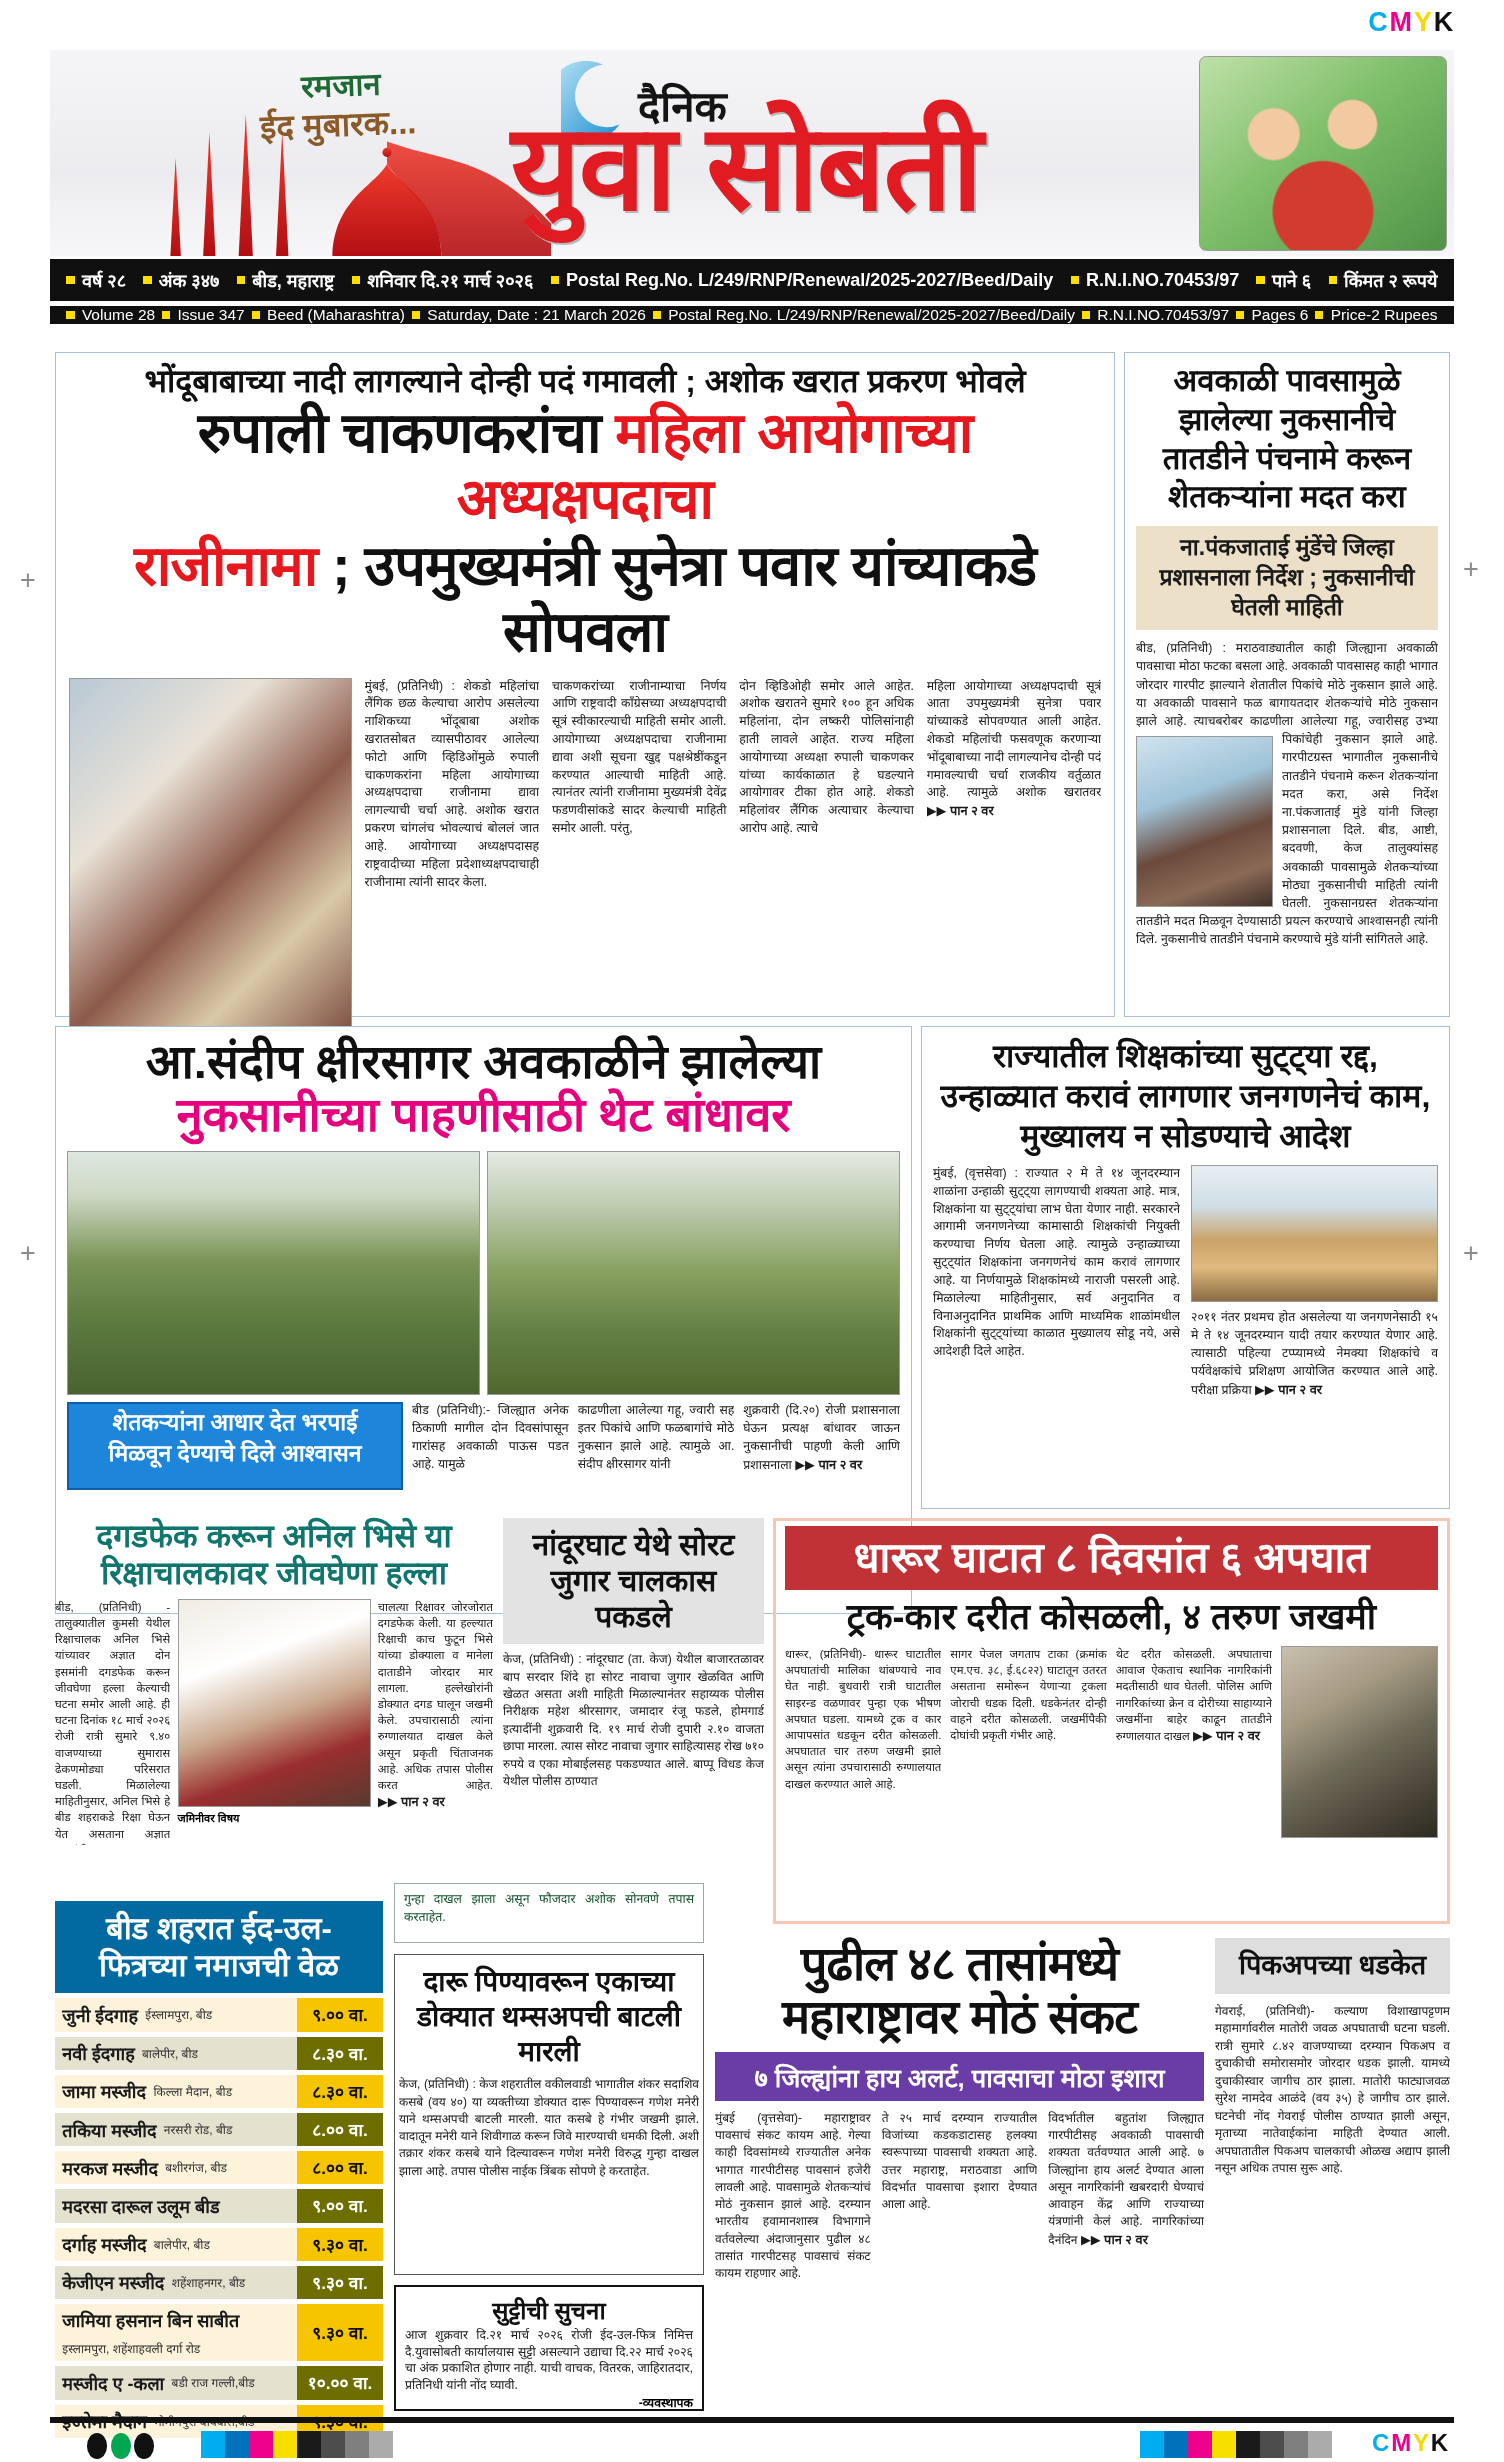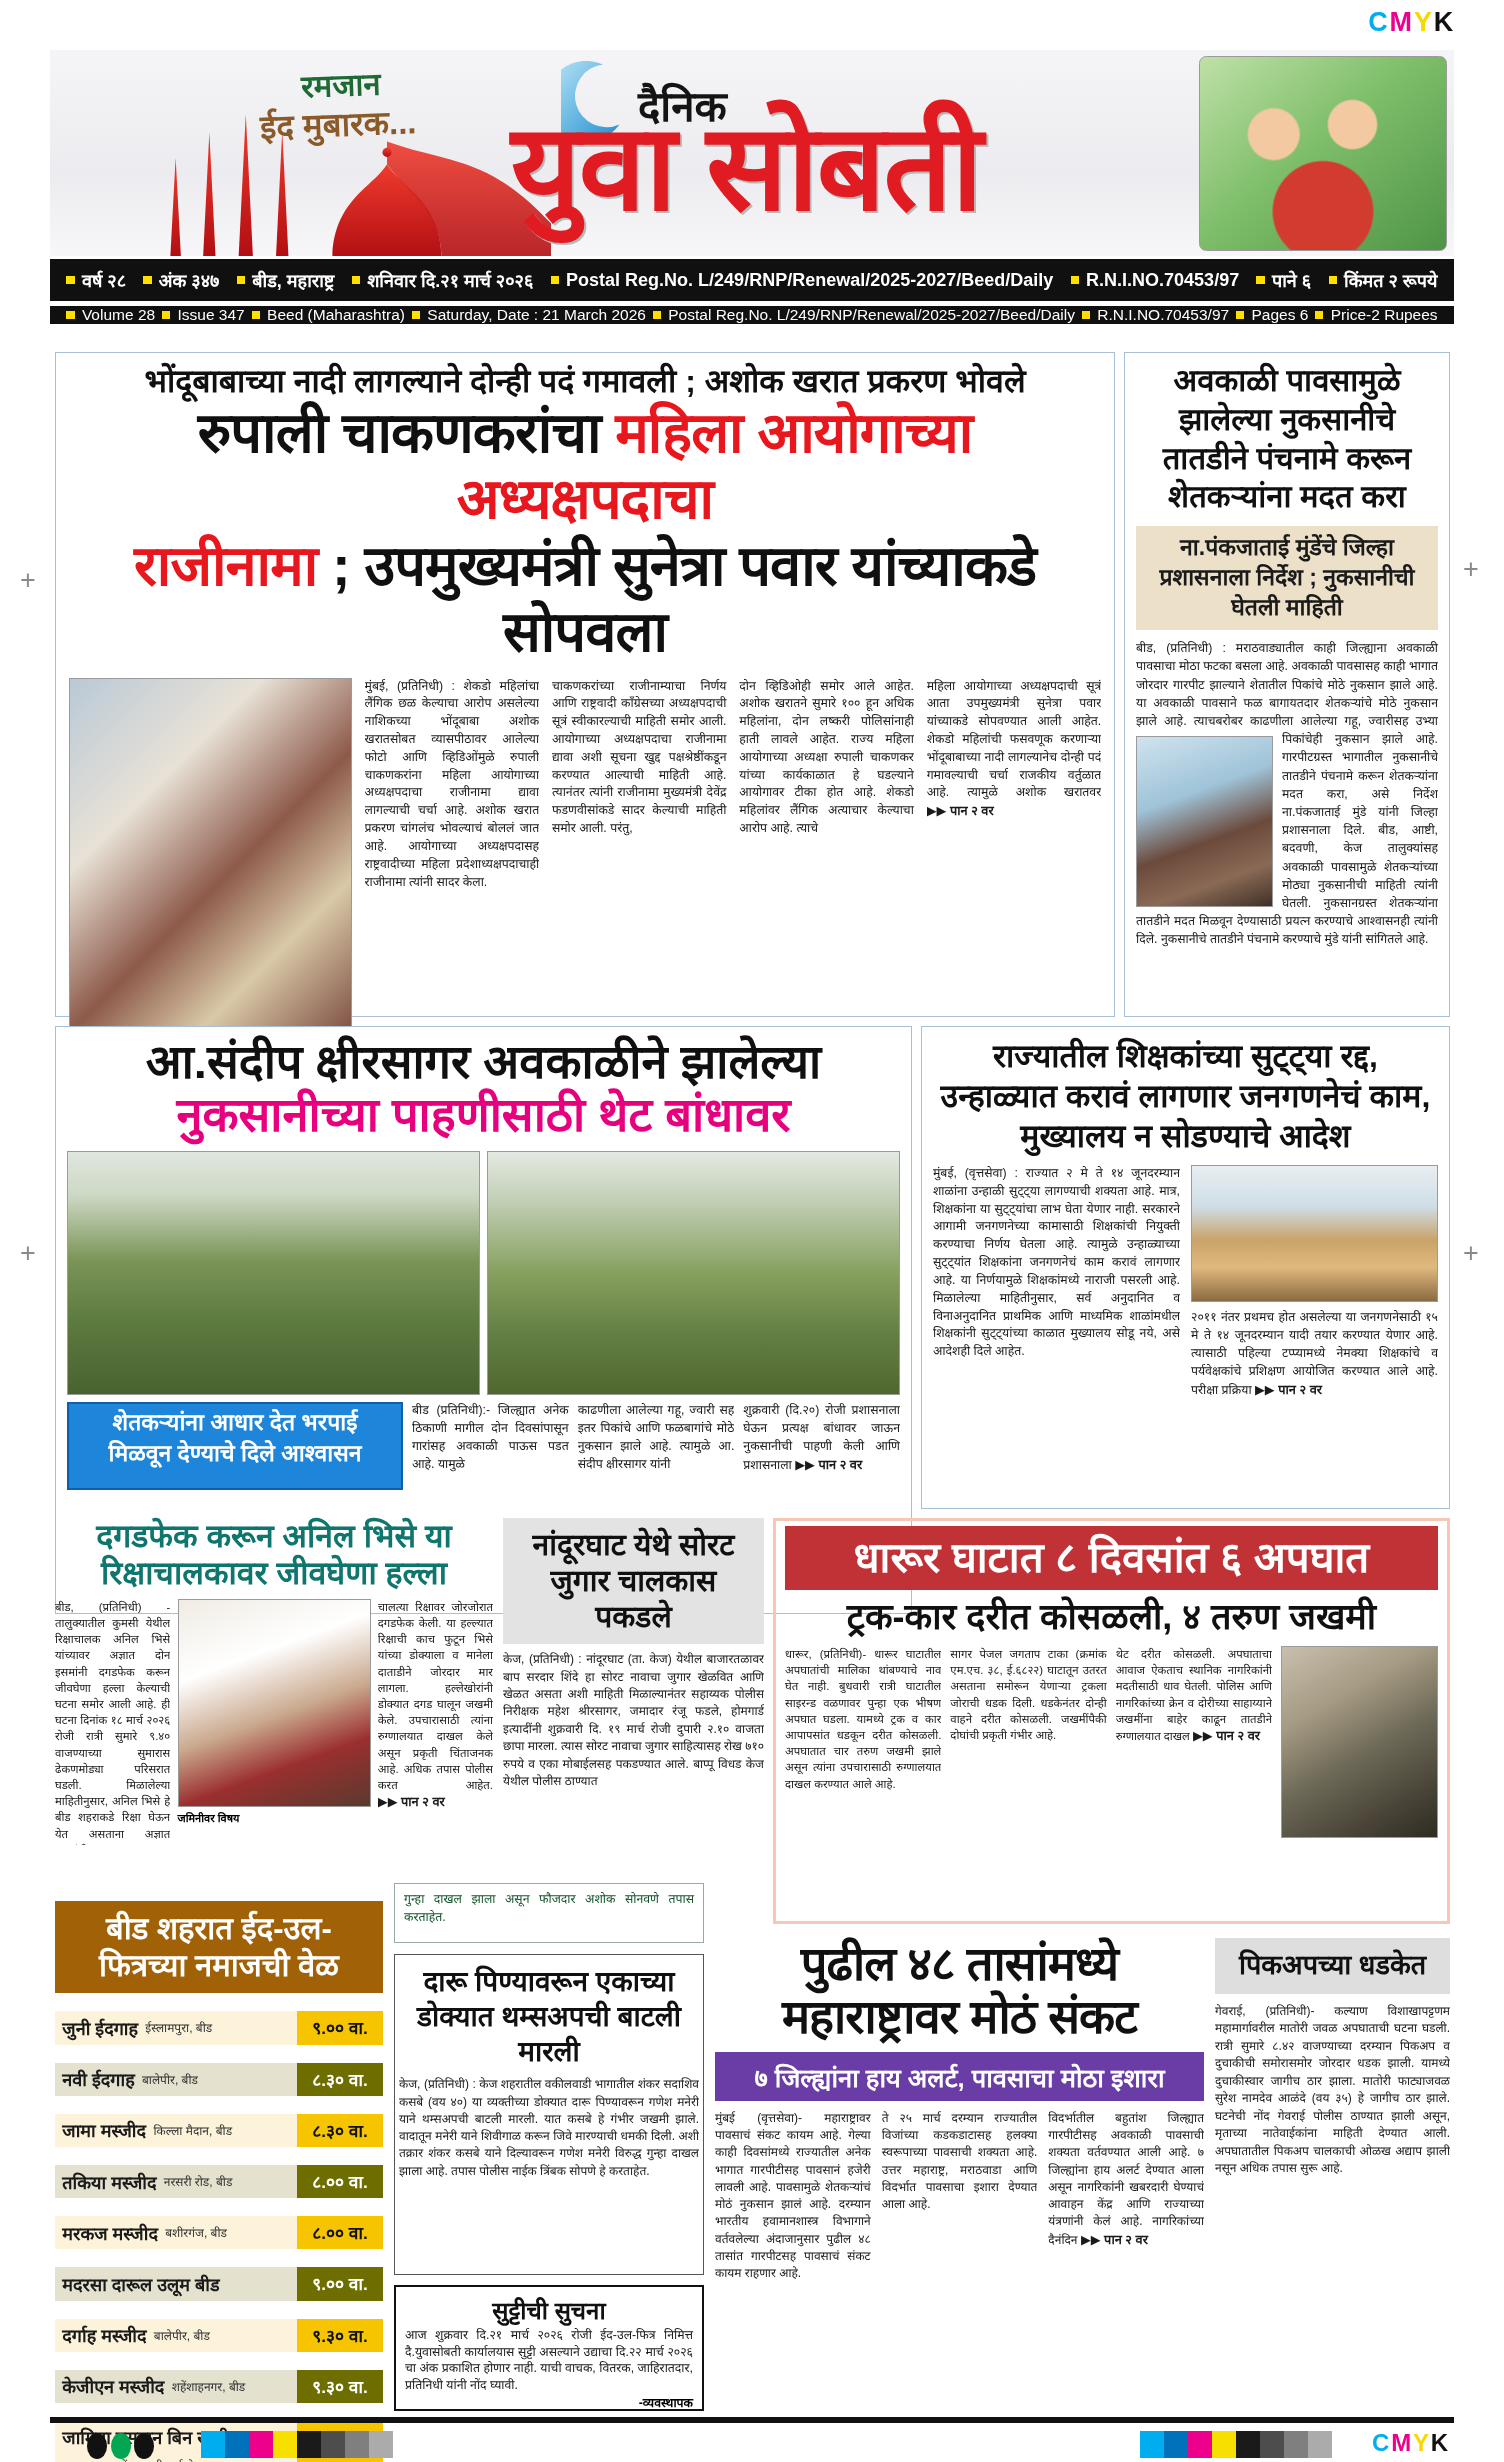--- a/index.html
+++ b/index.html
@@ -101,23 +101,23 @@
 
   .dh-box { left:773px; top:1518px; width:677px; height:406px; border:3.6px solid #f6c7b4; padding:5px 9px; }
   .dh-banner { background:#c13236; color:#fff; font-size:42px; font-weight:800; padding:9px 5.5px; line-height:1.1; }
   .dh-sub { font-size:36px; font-weight:800; color:#101010; margin-top:7.3px; line-height:1.1; }
   .dh-cols { display:flex; gap:9px; margin-top:9px; }
   .dh-col { flex:1 1 0; font-size:11.4px; line-height:1.42; height:210px; overflow:hidden; color:#1a1a1a; }
   .dh-photo { flex:0 0 157px; height:192px; }
 
   
   .nz { left:55px; top:1901px; width:328px; }
-  .nz-head { background:#a16207; color:#fff; font-size:31px; font-weight:800; text-align:center;
+  .nz-head { background:#0369a1; color:#fff; font-size:31px; font-weight:800; text-align:center;
              padding:9px 3.6px; line-height:1.2; }
-  .nz-row { display:flex; align-items:stretch; margin-top:18px; }
+  .nz-row { display:flex; align-items:stretch; margin-top:5px; }
   .nz-left { flex:1 1 auto; background:#fdf3da; padding:4.6px 7.3px; display:flex; align-items:center; gap:7.3px; overflow:hidden; }
   .nz-row.alt .nz-left { background:#e4e1ce; }
   .nz-name { font-size:18px; font-weight:800; color:#1a1a1a; white-space:nowrap; }
   .nz-loc { font-size:12px; color:#333; }
   .nz-time { flex:0 0 86px; display:flex; align-items:center; justify-content:center;
              background:#f6c500; color:#111; font-size:17.3px; font-weight:800; }
   .nz-row.alt .nz-time { background:#6e6e00; color:#fff; }
   .nz-row.tall .nz-left { flex-wrap:wrap; }
 
   

